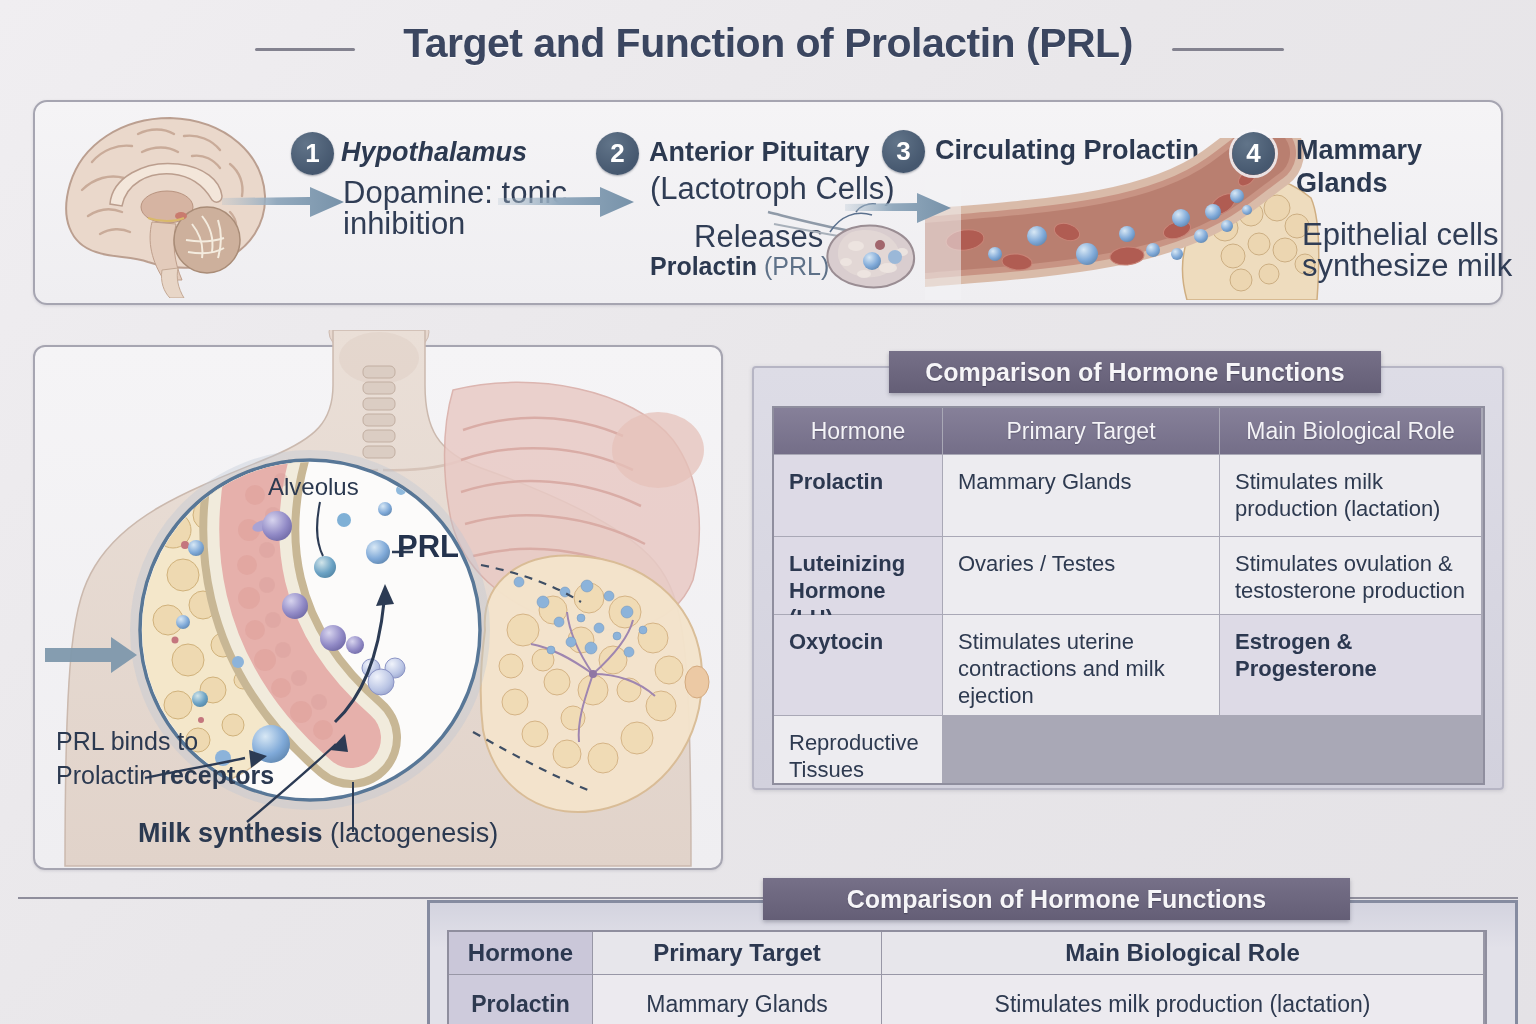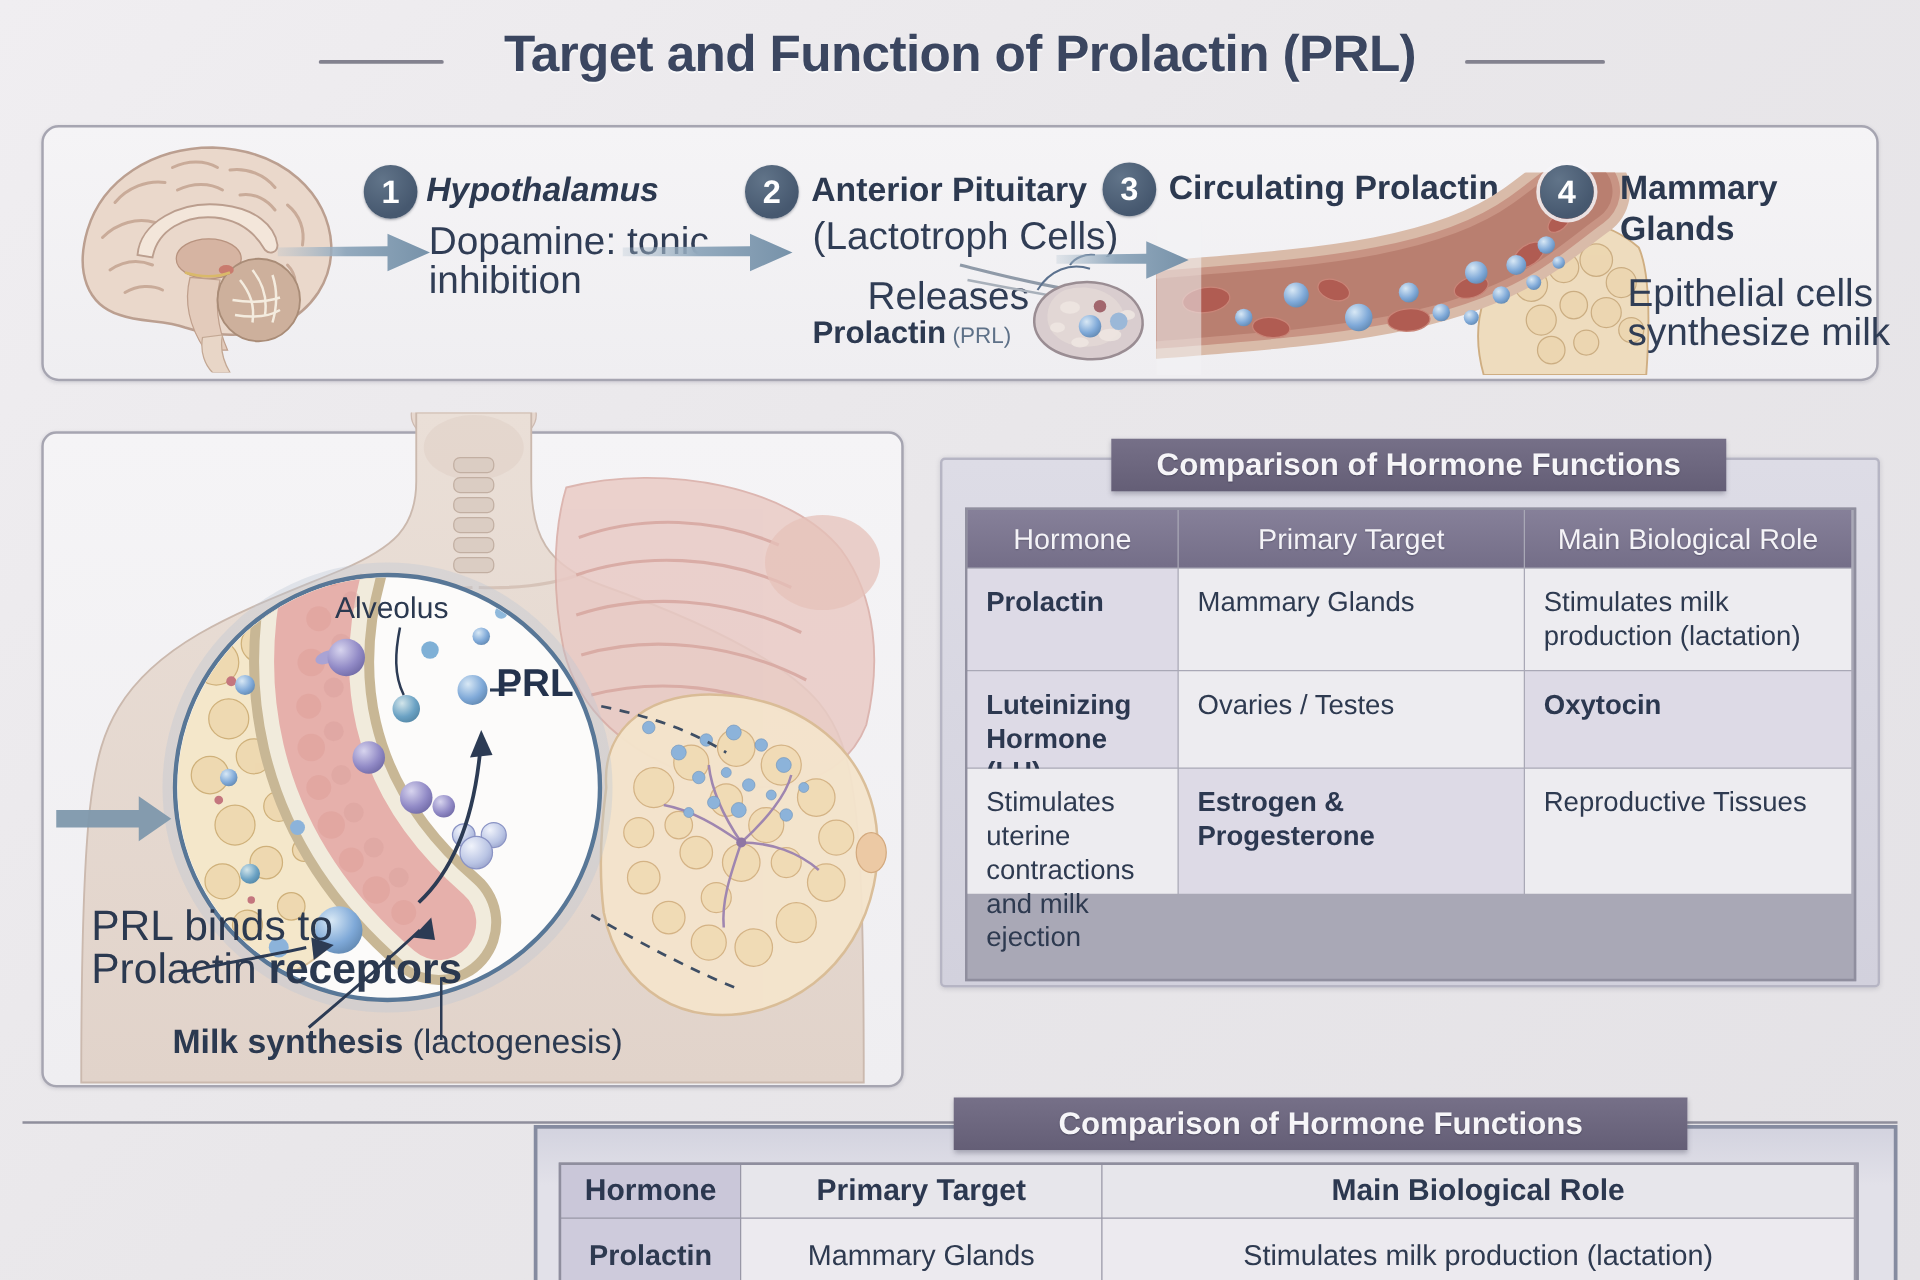--- a/index.html
+++ b/index.html
@@ -153,21 +153,21 @@
 <div class="step-sub" style="left:343px;top:177px;">
   <span>Dopamine: tonic</span><br>
   <span>inhibition</span>
 </div>
 
 <div class="badge" style="left:596px;top:132px;">2</div>
 <div class="step-title" style="left:649px;top:136px;">Anterior Pituitary</div>
 <div class="step-sub" style="left:650px;top:173px;">(Lactotroph Cells)</div>
 <div class="step-sub" style="left:650px;top:221px;margin-left:44px;">Releases</div>
 <div class="step-sub" style="left:650px;top:251px;font-weight:700;color:#2c3950;font-size:25px;">
-  <span>Prolactin</span><span class="prl-light" style="font-size:18px;"> (PRL)</span>
+  <span>Prolactin</span><span class="prl-light" style="font-size:25px;"> (PRL)</span>
 </div>
 
 <svg class="abs" style="left:760px;top:198px;z-index:2;" width="165" height="100" viewBox="0 0 165 100">
   <path d="M8,14 C40,22 62,28 92,33" stroke="#8f9aa8" stroke-width="2.5" fill="none"></path>
   <path d="M14,26 C45,32 66,36 90,40" stroke="#a8b0ba" stroke-width="2" fill="none"></path>
   <path d="M70,34 C80,18 96,12 112,17 M96,14 C100,8 108,5 116,6" stroke="#5b718e" stroke-width="1.6" fill="none"></path>
   <path d="M92,30 C122,22 152,36 154,58 C156,78 132,92 106,89 C80,86 64,72 68,53 C71,41 80,34 92,30 Z" fill="#d9cdcf" stroke="#9a8d93" stroke-width="2"></path>
   <path d="M92,34 C112,28 132,36 138,50 C142,62 134,74 120,78 C100,83 80,74 78,58 C77,46 83,38 92,34 Z" fill="#e4dad6" opacity=".8"></path>
   <g fill="#efe7e2" opacity=".85">
     <ellipse cx="96" cy="48" rx="8" ry="5"></ellipse>
@@ -414,21 +414,21 @@
     <path d="M320,452 L320,502" stroke-width="2"></path>
   </g>
   <polygon points="343,276 352,254 361,274" fill="#2c3b54"></polygon>
   <polygon points="216,420 234,426 218,438" fill="#2c3b54"></polygon>
   <polygon points="297,420 312,404 315,422" fill="#2c3b54"></polygon>
   <polygon points="12,318 78,318 78,307 104,325 78,343 78,332 12,332" fill="#7e98ac" opacity=".95"></polygon>
 </svg>
 
 <div class="lbl" style="left:268px;top:473px;font-size:24px;z-index:3;">Alveolus</div>
 <div class="lbl" style="left:397px;top:529px;font-size:31px;font-weight:700;color:#24334d;z-index:3;">PRL</div>
-<div class="lbl" style="left:73px;top:724px;font-size:34px;line-height:34px;z-index:3;">
+<div class="lbl" style="left:56px;top:724px;font-size:25px;line-height:34px;z-index:3;">
   <span>PRL binds to</span><br>
   <span>Prolactin </span><span style="font-weight:700">receptors</span>
 </div>
 <div class="lbl" style="left:138px;top:818px;font-size:27px;z-index:3;">
   <span style="font-weight:700">Milk synthesis</span><span> (lactogenesis)</span>
 </div>
 
 <div class="abs" style="left:752px;top:366px;width:748px;height:420px;background:linear-gradient(180deg,#dddce6,#d2d1dd);border:2px solid #b6b5c4;border-radius:4px;box-shadow:0 1px 4px rgba(80,80,100,.2);z-index:1;"></div>
 <div class="tbl-title" style="left:889px;top:351px;width:492px;height:42px;line-height:42px;">Comparison of Hormone Functions</div>
 
@@ -436,20 +436,21 @@
   <div class="hcell">Hormone</div>
   <div class="hcell">Primary Target</div>
   <div class="hcell">Main Biological Role</div>
 
   <div class="cell hormone">Prolactin</div>
   <div class="cell">Mammary Glands</div>
   <div class="cell">Stimulates milk production (lactation)</div>
 
   <div class="cell hormone">Luteinizing Hormone (LH)</div>
   <div class="cell">Ovaries / Testes</div>
+  <div class="cell">Stimulates ovulation &amp; testosterone production</div>
 
   <div class="cell hormone">Oxytocin</div>
   <div class="cell">Stimulates uterine contractions and milk ejection</div>
 
   <div class="cell hormone">Estrogen &amp; Progesterone</div>
   <div class="cell">Reproductive Tissues</div>
 </div>
 
 <div class="abs" style="left:18px;top:897px;width:1500px;height:2px;background:#8f8e9c;z-index:1;"></div>
 <div class="abs" style="left:427px;top:900px;width:1085px;height:140px;background:linear-gradient(180deg,#d3d3df,#e2e1e9 45px);border:3px solid #858ba0;z-index:2;"></div>

